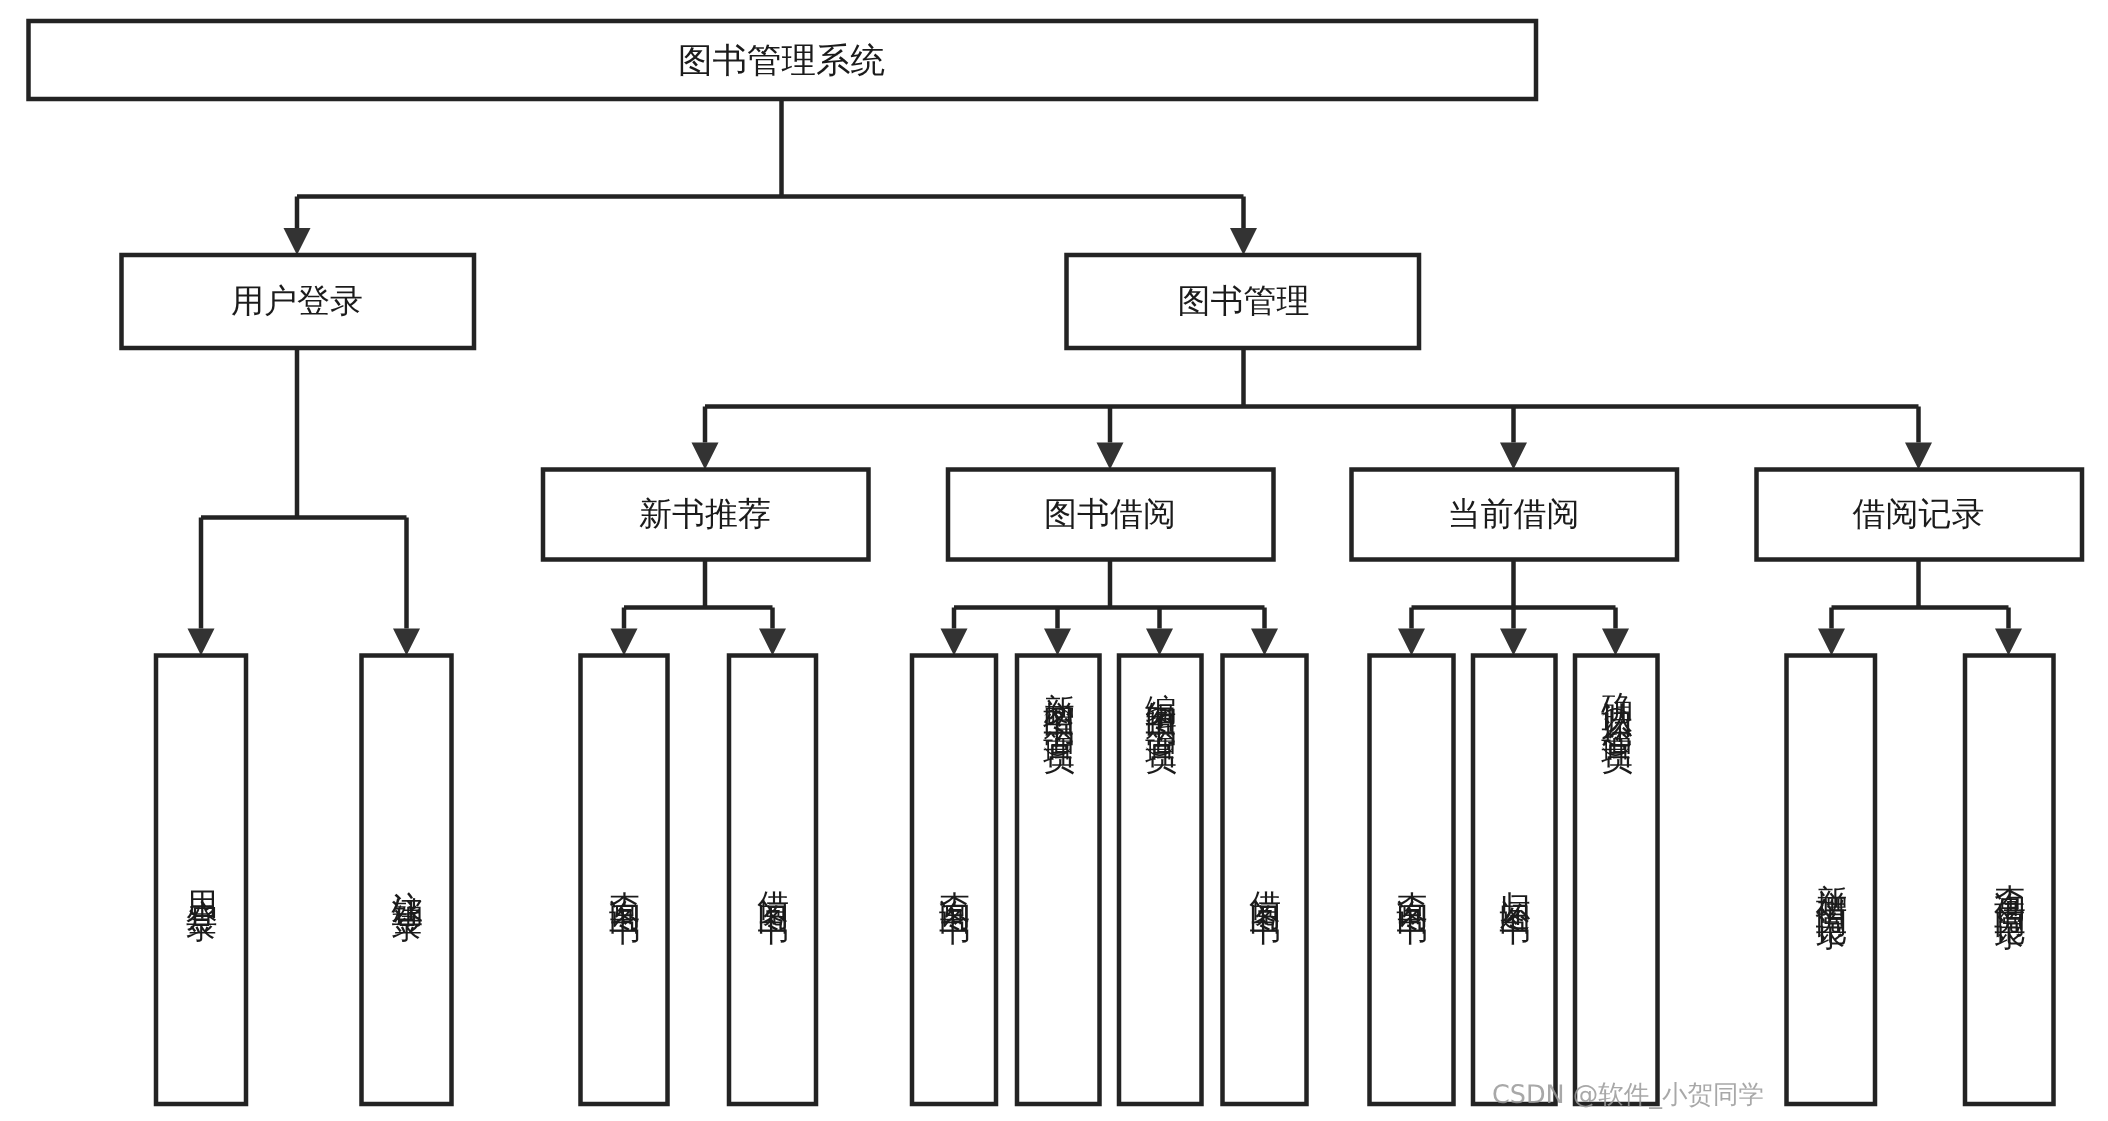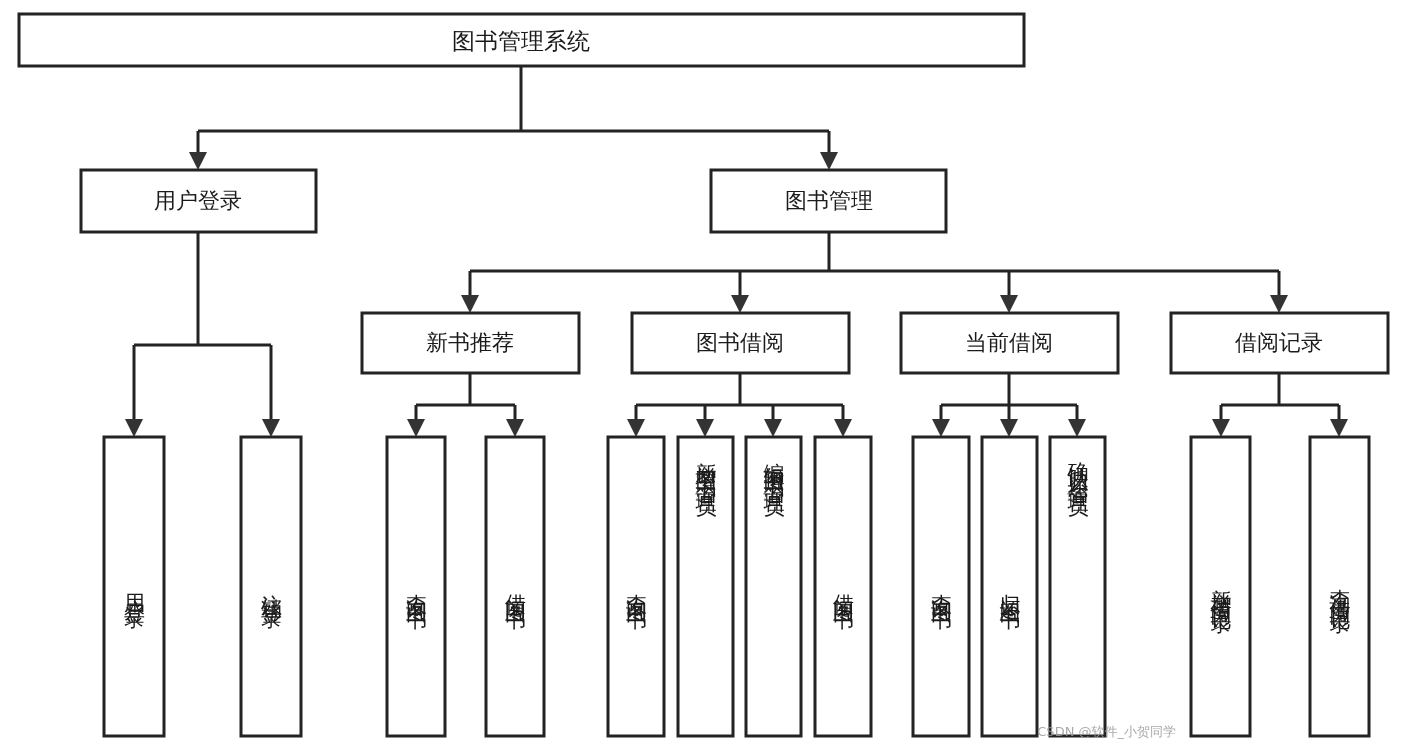--- a/index.html
+++ b/index.html
@@ -67,21 +67,21 @@
     line-height: 1;
     letter-spacing: 5px;
     color: #1b1b1b;
     white-space: nowrap;
   }
   #watermark {
     position: absolute;
     right: 8px;
     bottom: 6px;
     font-family: "DejaVu Sans", "Liberation Sans", sans-serif;
-    font-size: 13px;
+    font-size: 17px;
     color: #9a9a9a;
     opacity: 0.85;
     white-space: nowrap;
   }
 </style>
 </head>
 <body>
 
 <div id="diagram-root">
 

